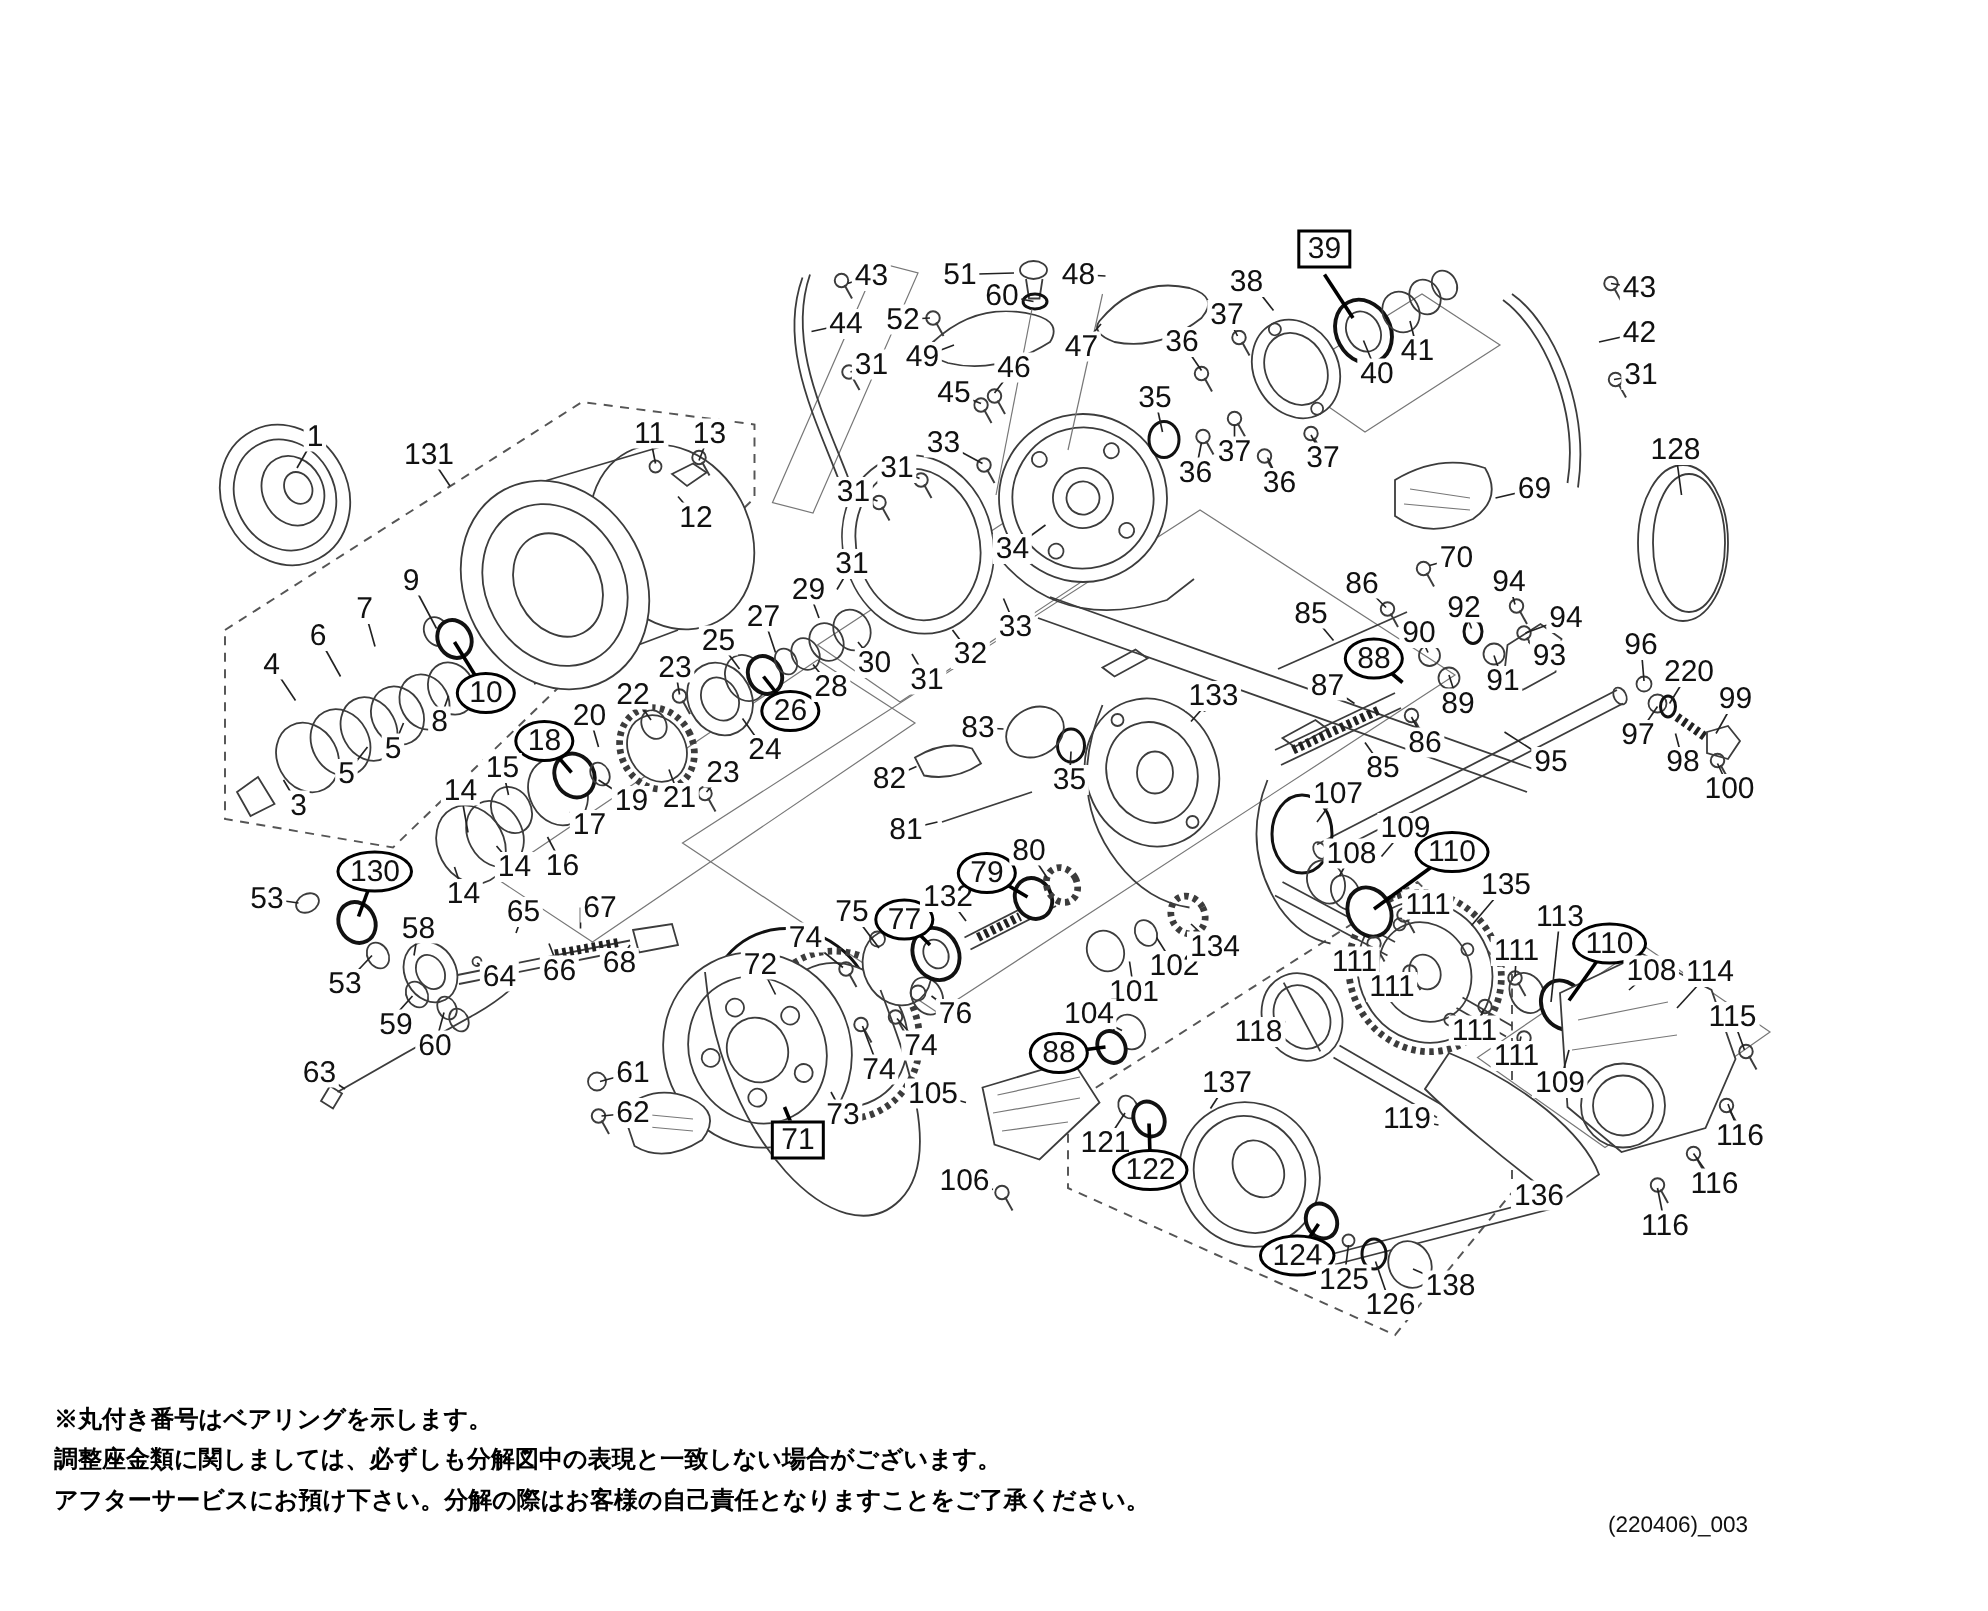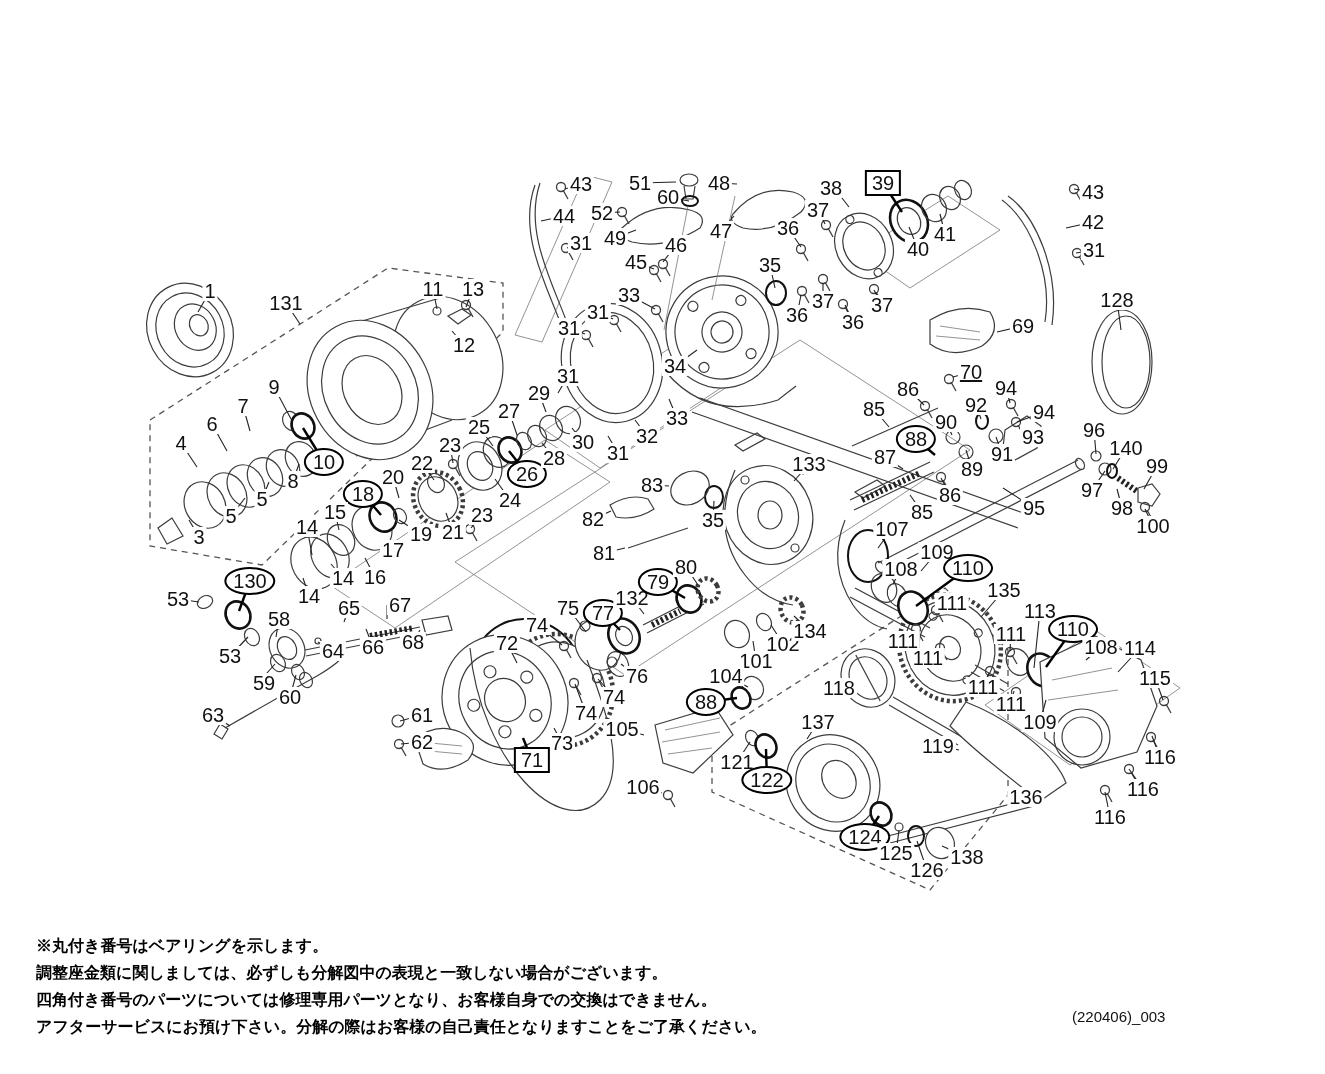--- a/index.html
+++ b/index.html
@@ -536,33 +536,33 @@
       <div class="lbl" style="left: 636px; top: 262px;">45</div>
       <div class="lbl" style="left: 719px; top: 183px;">48</div>
       <div class="lbl" style="left: 721px; top: 231px;">47</div>
       <div class="lbl" style="left: 629px; top: 295px;">33</div>
       <div class="lbl" style="left: 598px; top: 312px;">31</div>
       <div class="lbl" style="left: 569px; top: 328px;">31</div>
       <div class="lbl" style="left: 770px; top: 265px;">35</div>
       <div class="lbl" style="left: 788px; top: 228px;">36</div>
       <div class="lbl" style="left: 818px; top: 210px;">37</div>
       <div class="lbl" style="left: 831px; top: 188px;">38</div>
-      <div class="lbl boxx" style="left: 883px; top: 183px;">39</div>
+      <div class="lbl boxx" style="left: 883px; top: 166px;">39</div>
       <div class="lbl" style="left: 918px; top: 249px;">40</div>
       <div class="lbl" style="left: 945px; top: 234px;">41</div>
       <div class="lbl" style="left: 797px; top: 315px;">36</div>
       <div class="lbl" style="left: 823px; top: 301px;">37</div>
       <div class="lbl" style="left: 853px; top: 322px;">36</div>
       <div class="lbl" style="left: 882px; top: 305px;">37</div>
       <div class="lbl" style="left: 1093px; top: 192px;">43</div>
       <div class="lbl" style="left: 1093px; top: 222px;">42</div>
       <div class="lbl" style="left: 1094px; top: 250px;">31</div>
       <div class="lbl" style="left: 1117px; top: 300px;">128</div>
       <div class="lbl" style="left: 1023px; top: 326px;">69</div>
-      <div class="lbl" style="left: 971px; top: 372px; text-decoration: underline;">70</div>
+      <div class="lbl" style="left: 971px; top: 372px;">70</div>
       <div class="lbl" style="left: 210px; top: 291px;">1</div>
       <div class="lbl" style="left: 286px; top: 303px;">131</div>
       <div class="lbl" style="left: 433px; top: 289px;">11</div>
       <div class="lbl" style="left: 473px; top: 289px;">13</div>
       <div class="lbl" style="left: 464px; top: 345px;">12</div>
       <div class="lbl" style="left: 274px; top: 387px;">9</div>
       <div class="lbl circ" style="left: 324px; top: 462px;">10</div>
       <div class="lbl" style="left: 243px; top: 406px;">7</div>
       <div class="lbl" style="left: 212px; top: 424px;">6</div>
       <div class="lbl" style="left: 181px; top: 443px;">4</div>
@@ -636,21 +636,21 @@
       <div class="lbl" style="left: 976px; top: 405px;">92</div>
       <div class="lbl" style="left: 1006px; top: 388px;">94</div>
       <div class="lbl" style="left: 1044px; top: 412px;">94</div>
       <div class="lbl" style="left: 1033px; top: 437px;">93</div>
       <div class="lbl" style="left: 1002px; top: 454px;">91</div>
       <div class="lbl" style="left: 972px; top: 469px;">89</div>
       <div class="lbl" style="left: 950px; top: 495px;">86</div>
       <div class="lbl" style="left: 922px; top: 512px;">85</div>
       <div class="lbl" style="left: 1034px; top: 508px;">95</div>
       <div class="lbl" style="left: 1094px; top: 430px;">96</div>
-      <div class="lbl" style="left: 1126px; top: 448px;">140</div>
+      <div class="lbl" style="left: 1126px; top: 448px;">220</div>
       <div class="lbl" style="left: 1157px; top: 466px;">99</div>
       <div class="lbl" style="left: 1092px; top: 490px;">97</div>
       <div class="lbl" style="left: 1122px; top: 508px;">98</div>
       <div class="lbl" style="left: 1153px; top: 526px;">100</div>
       <div class="lbl" style="left: 892px; top: 529px;">107</div>
       <div class="lbl" style="left: 937px; top: 552px;">109</div>
       <div class="lbl" style="left: 901px; top: 569px;">108</div>
       <div class="lbl circ" style="left: 968px; top: 568px;">110</div>
       <div class="lbl" style="left: 1004px; top: 590px;">135</div>
       <div class="lbl" style="left: 952px; top: 603px;">111</div>
@@ -681,19 +681,18 @@
       <div class="lbl circ" style="left: 767px; top: 780px;">122</div>
       <div class="lbl circ" style="left: 865px; top: 837px;">124</div>
       <div class="lbl" style="left: 896px; top: 853px;">125</div>
       <div class="lbl" style="left: 927px; top: 870px;">126</div>
       <div class="lbl" style="left: 967px; top: 857px;">138</div>
     </div>
 
 <div id="notes">
   <div>※丸付き番号はベアリングを示します。</div>
   <div>調整座金類に関しましては、必ずしも分解図中の表現と一致しない場合がございます。</div>
-  <div>四角付き番号のパーツについては修理専用パーツとなり、お客様自身での交換はできません。</div>
   <div>アフターサービスにお預け下さい。分解の際はお客様の自己責任となりますことをご了承ください。</div>
 </div>
 
 <div id="docnum">(220406)_003</div>
 
 </div>
 
 </body></html>

